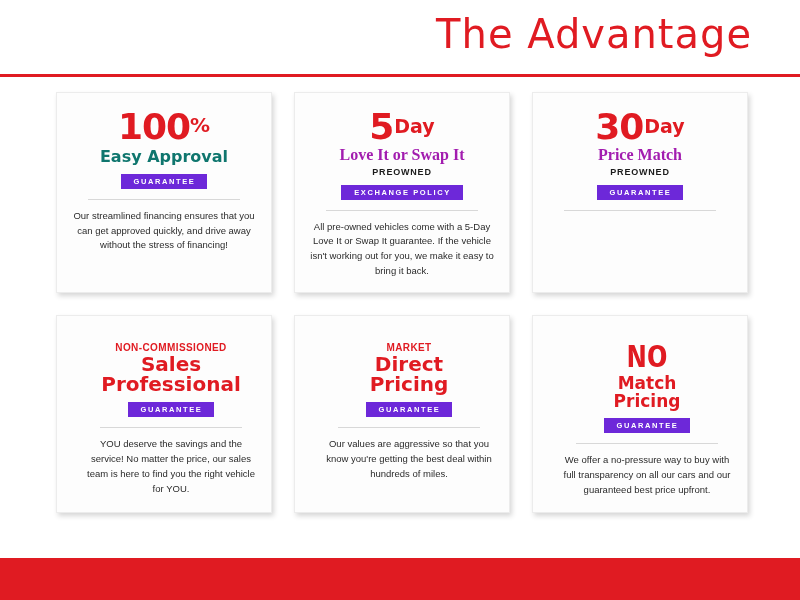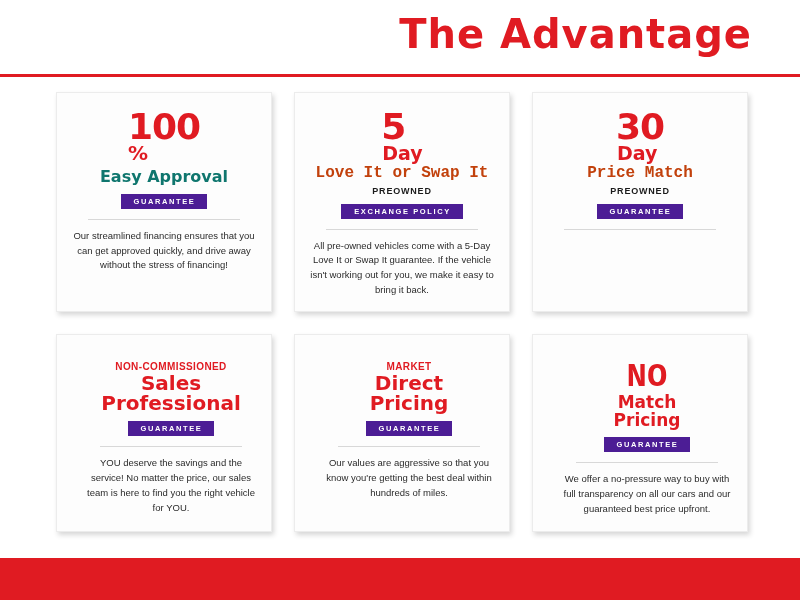--- a/index.html
+++ b/index.html
@@ -27,21 +27,21 @@
     top: 74px;
     width: 800px;
     height: 3px;
     background: #e01b22;
   }
   .title {
     position: absolute;
     right: 48px;
     top: 14px;
     font-size: 40px;
-    font-weight: bold;
+    font-weight: normal;
     color: #e01b22;
     letter-spacing: 1px;
     font-family: "DejaVu Sans", sans-serif;
     line-height: 1;
   }
   
   .bottom-bar {
     position: absolute;
     left: 0;
     bottom: 0;
@@ -78,23 +78,22 @@
     min-height: 182px;
     justify-content: flex-start;
     padding-top: 26px;
     padding-left: 28px;
   }
   .headline {
     color: #e01b22;
     font-family: "DejaVu Sans", sans-serif;
     line-height: 1;
     display: flex;
-    align-items: flex-start;
+    align-items: center;
     justify-content: center;
-    flex-direction: column;
   }
   .big-num {
     font-size: 36px;
     font-weight: bold;
     letter-spacing: -1px;
   }
   .suffix-pct {
     font-size: 20px;
     font-weight: bold;
     position: relative;
@@ -108,44 +107,44 @@
     margin-left: 1px;
   }
   .sub-dark {
     color: #0f766e;
     font-size: 16px;
     font-weight: bold;
     margin-top: 2px;
     font-family: "DejaVu Sans", sans-serif;
   }
   .sub-red {
-    color: #c2410c;
+    color: #a21caf;
     font-size: 16px;
     font-weight: bold;
     margin-top: 1px;
     line-height: 1.1;
-    font-family: Liberation Mono, monospace;
+    font-family: Liberation Serif, serif;
   }
   .eyebrow {
     color: #e01b22;
     font-size: 10px;
     font-weight: bold;
     letter-spacing: 0.4px;
     margin-bottom: 1px;
   }
   .tiny-dark {
     color: #1b1b1b;
     font-size: 9px;
     font-weight: bold;
     letter-spacing: 0.8px;
     margin-top: 3px;
   }
   .badge {
     margin-top: 8px;
-    background: #4c1d95;
+    background: #6d28d9;
     color: #ffffff;
     font-size: 7.5px;
     font-weight: bold;
     letter-spacing: 1.6px;
     padding: 3px 12px 3px 13px;
     display: inline-block;
   }
   .divider {
     width: 82%;
     height: 1px;

